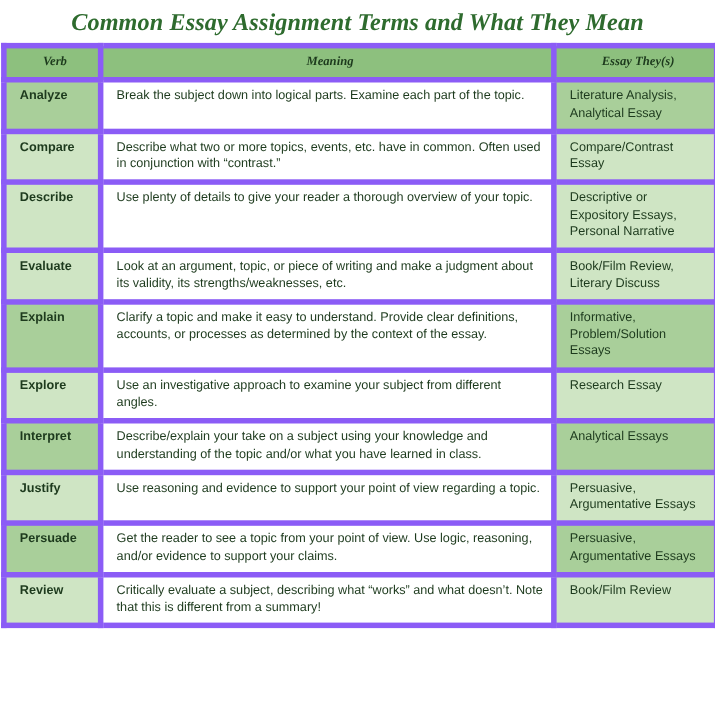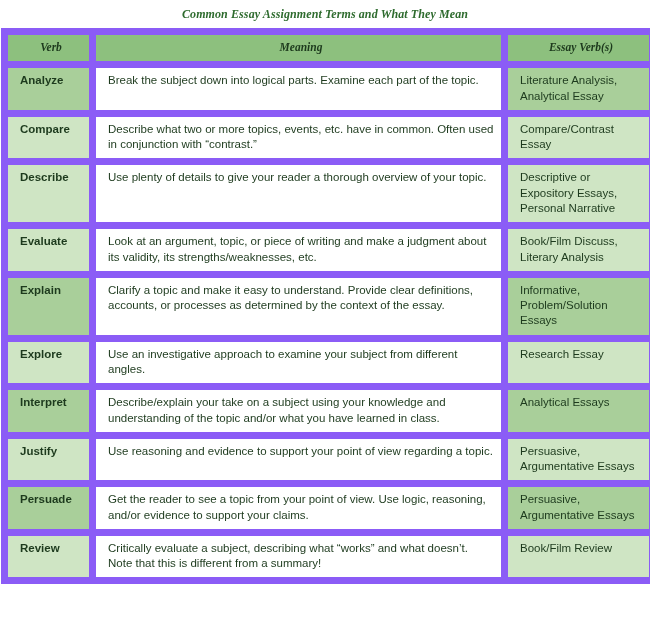--- a/index.html
+++ b/index.html
@@ -18,33 +18,33 @@
     height: 637px;
     box-sizing: border-box;
     position: relative;
     background: #ffffff;
   }
   .title {
     text-align: center;
     font-family: "Liberation Serif", serif;
     font-style: italic;
     font-weight: bold;
-    font-size: 12px;
+    font-size: 22px;
     color: #2e6b2e;
     padding: 7px 0 6px 0;
     letter-spacing: 0.1px;
   }
   table.terms {
     border-collapse: collapse;
     width: 648px;
     margin: 0 1px;
     table-layout: fixed;
   }
   table.terms th, table.terms td {
-    border: 7px solid #8b5cf6;
+    border: 5px solid #8b5cf6;
     vertical-align: top;
     padding: 5px 7px 6px 12px;
     font-size: 11.5px;
     line-height: 1.33;
     color: #1d3a1d;
   }
   thead th {
     font-family: "Liberation Serif", serif;
     font-style: italic;
     font-weight: bold;
@@ -95,21 +95,21 @@
   <table class="terms">
     <colgroup>
       <col class="c-verb">
       <col class="c-meaning">
       <col class="c-type">
     </colgroup>
     <thead>
       <tr>
         <th>Verb</th>
         <th>Meaning</th>
-        <th>Essay Verb(s)</th>
+        <th>Essay They(s)</th>
       </tr>
     </thead>
     <tbody>
       <tr class="shade">
         <td class="verb">Analyze</td>
         <td class="meaning">Break the subject down into logical parts. Examine each part of the topic.</td>
         <td class="type">Literature Analysis, Analytical Essay</td>
       </tr>
       <tr class="plain">
         <td class="verb">Compare</td>
@@ -117,21 +117,21 @@
         <td class="type">Compare/Contrast Essay</td>
       </tr>
       <tr class="plain">
         <td class="verb">Describe</td>
         <td class="meaning">Use plenty of details to give your reader a thorough overview of your topic.</td>
         <td class="type">Descriptive or Expository Essays, Personal Narrative</td>
       </tr>
       <tr class="plain">
         <td class="verb">Evaluate</td>
         <td class="meaning">Look at an argument, topic, or piece of writing and make a judgment about its validity, its strengths/weaknesses, etc.</td>
-        <td class="type">Book/Film Discuss, Literary Analysis</td>
+        <td class="type">Book/Film Review, Literary Discuss</td>
       </tr>
       <tr class="shade">
         <td class="verb">Explain</td>
         <td class="meaning">Clarify a topic and make it easy to understand.  Provide clear definitions, accounts, or processes as determined by the context of the essay.</td>
         <td class="type">Informative, Problem/Solution Essays</td>
       </tr>
       <tr class="plain">
         <td class="verb">Explore</td>
         <td class="meaning">Use an investigative approach to examine your subject from different angles.</td>
         <td class="type">Research Essay</td>

